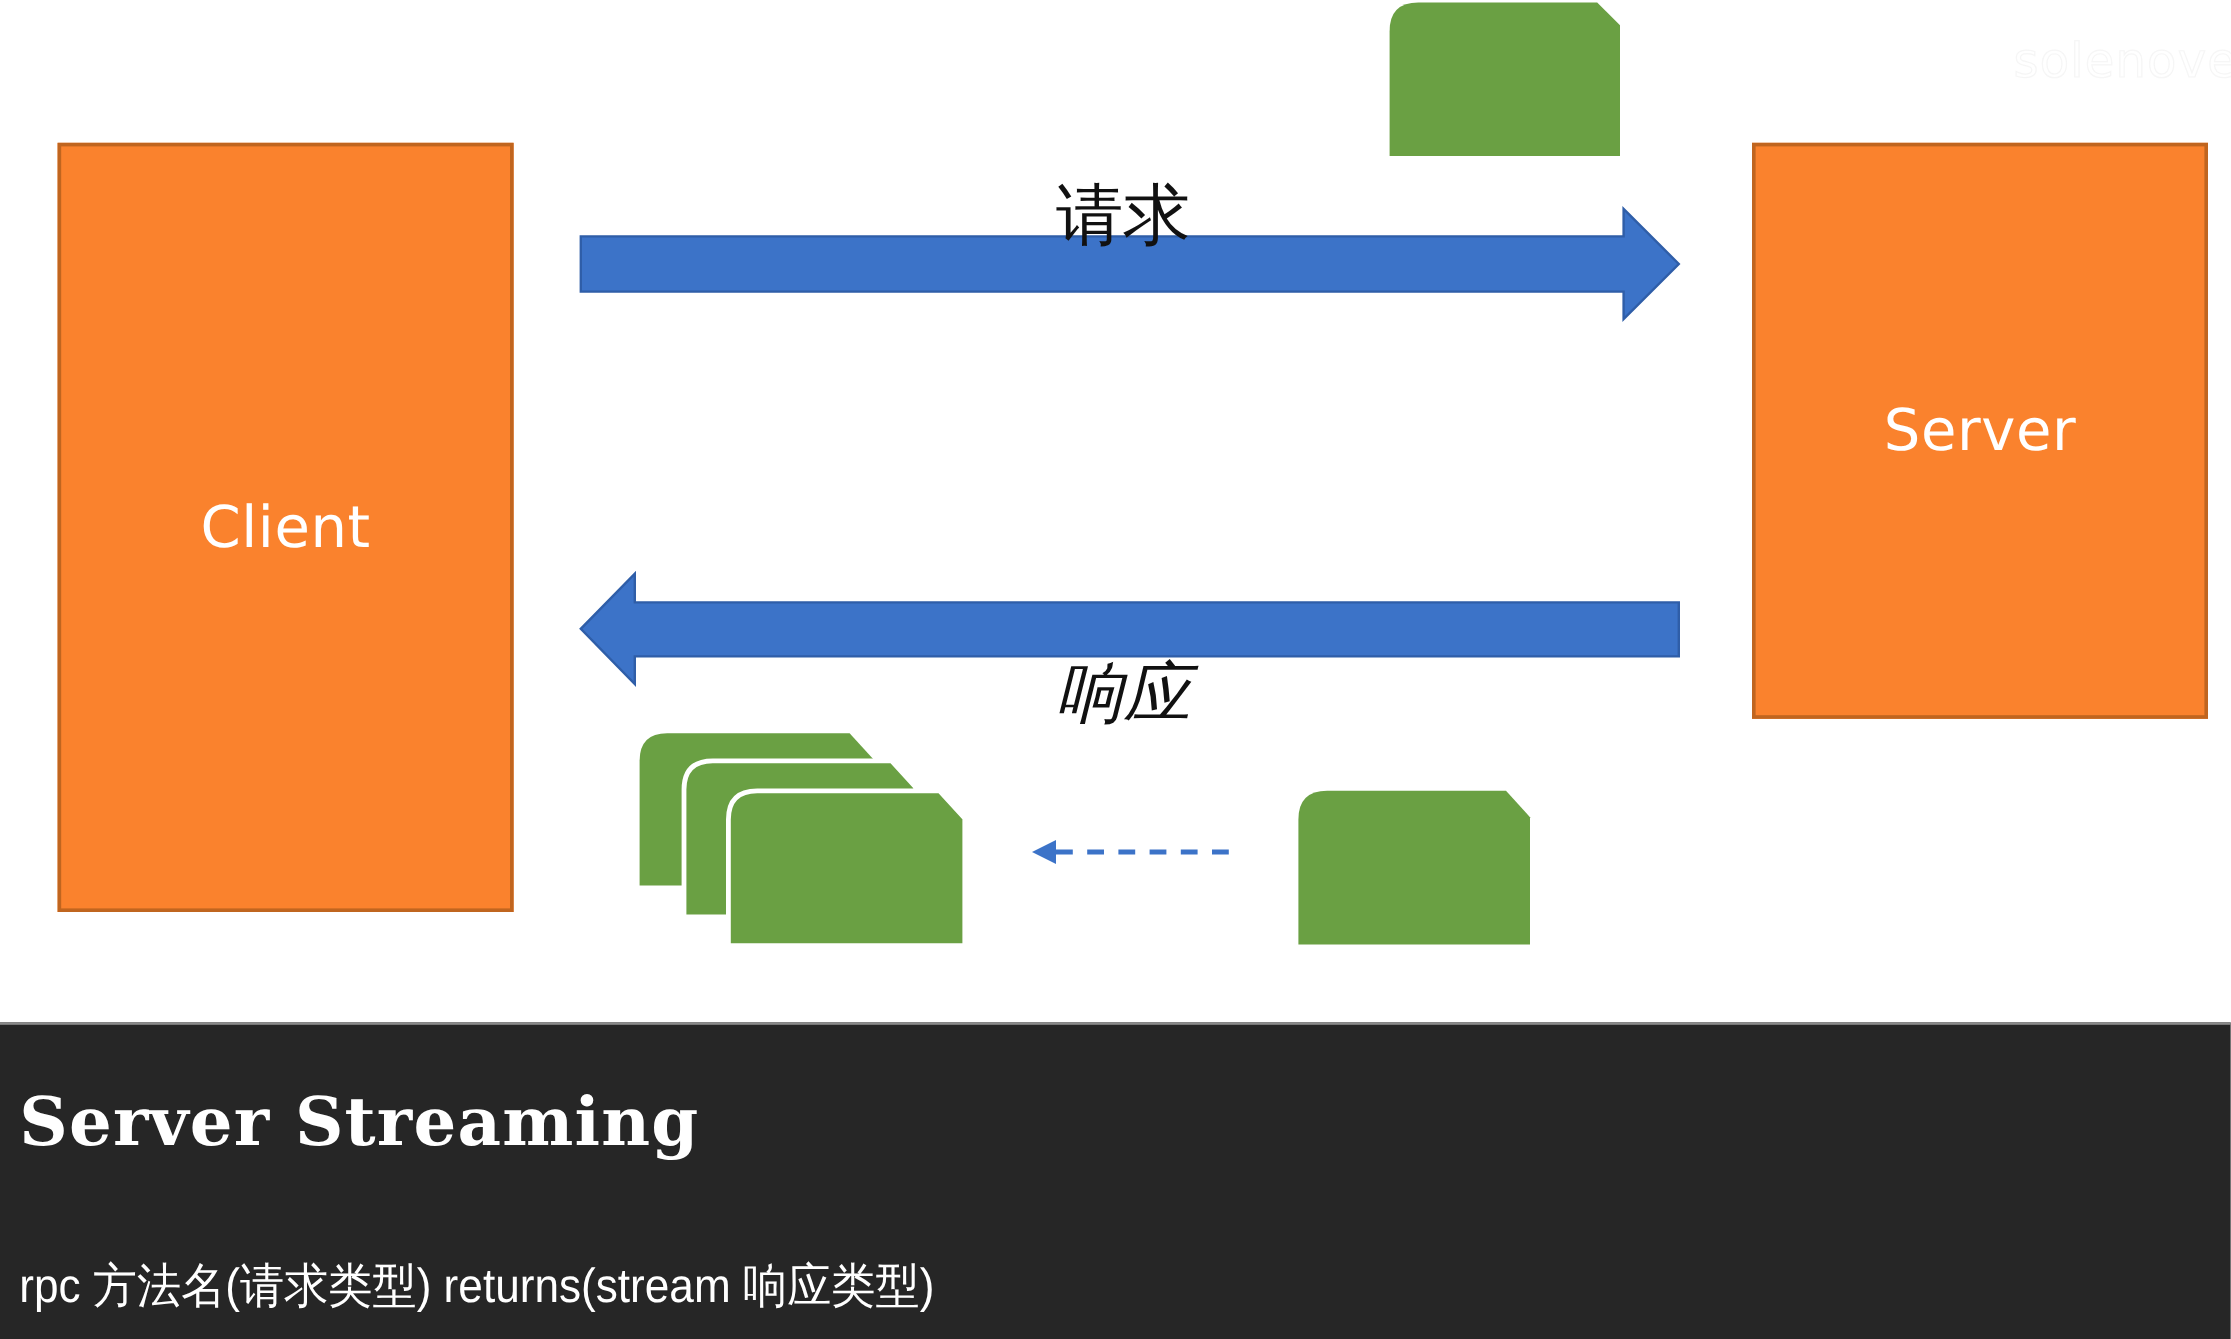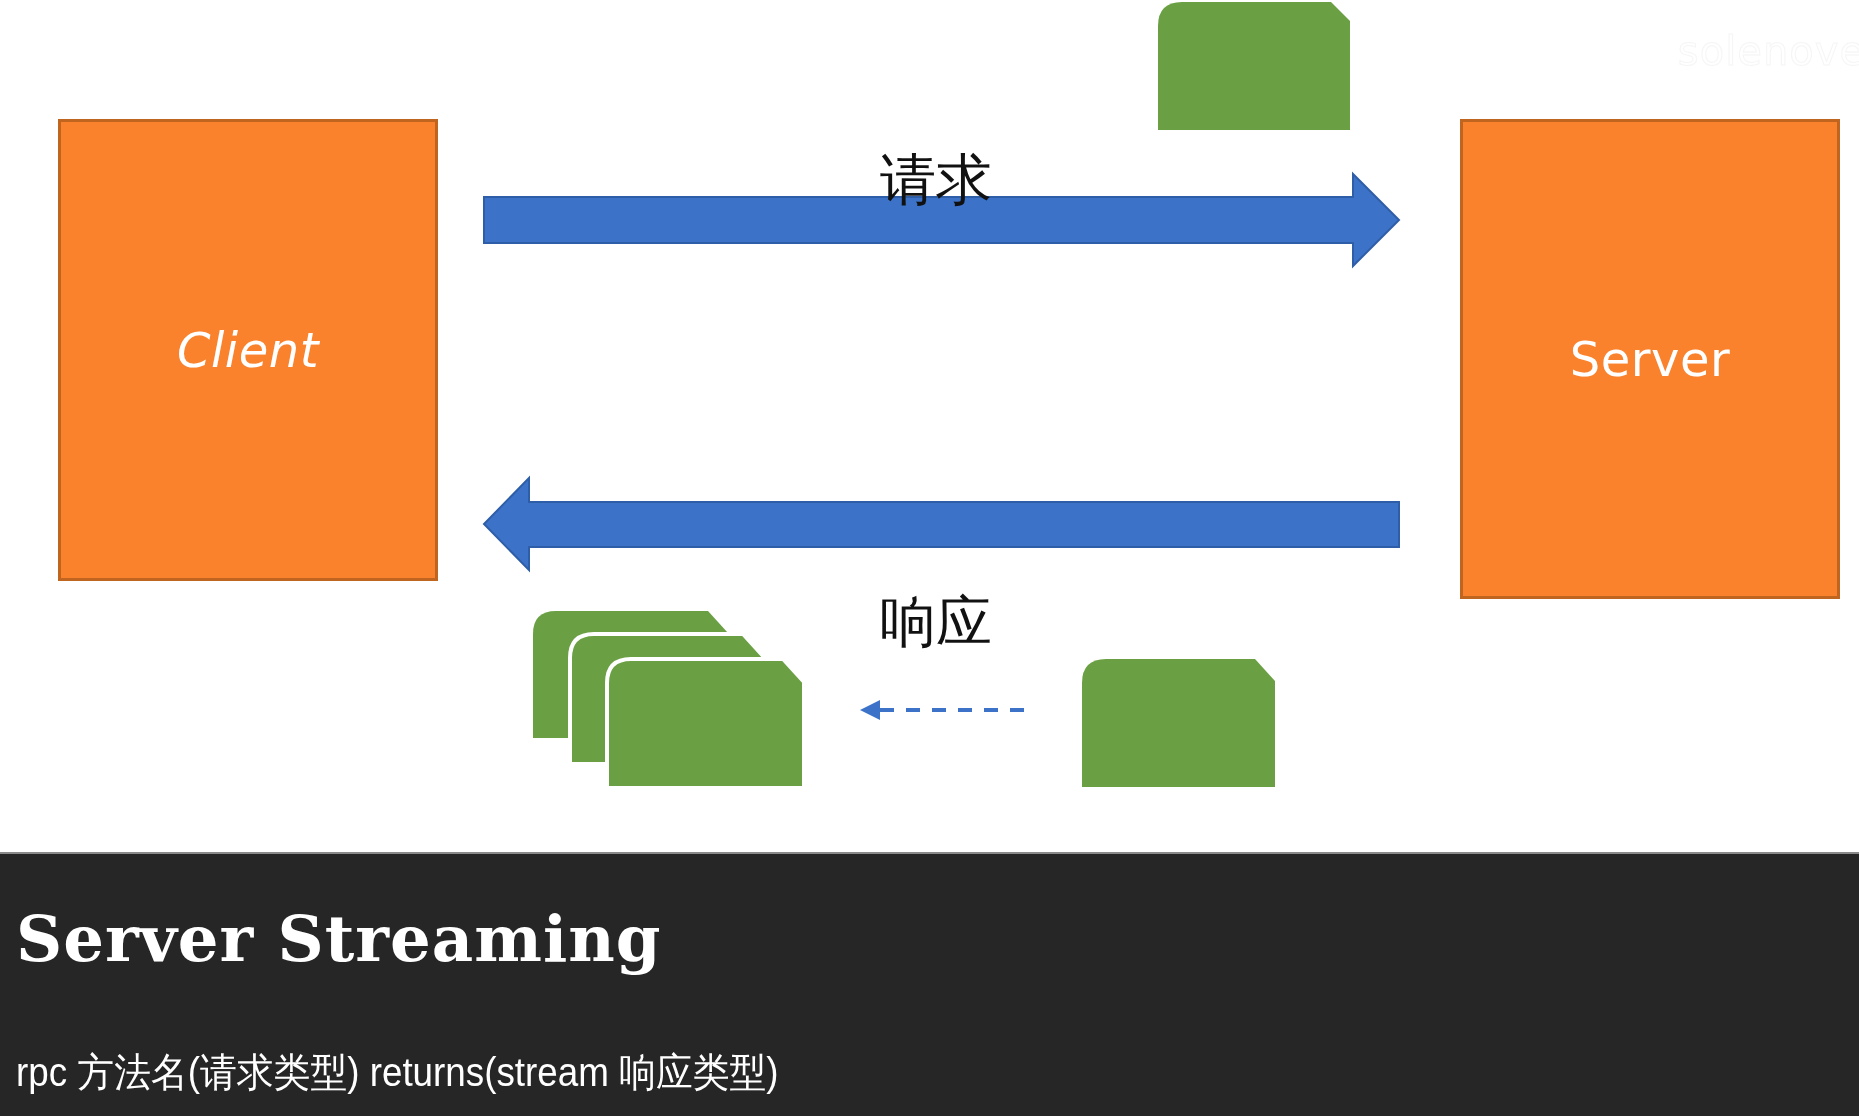--- a/index.html
+++ b/index.html
@@ -40,21 +40,21 @@
     .caption-band {
       position: absolute; left: 0; top: 852px; width: 1859px; height: 264px;
       background: #262626;
       border-top: 2px solid #8a8a8a;
       box-sizing: border-box;
     }
     .caption-title {
       position: absolute; left: 16px; top: 907px;
       font-family: "DejaVu Serif", serif;
       font-weight: bold;
-      font-size: 64px;
+      font-size: 56px;
       color: #ffffff;
       line-height: 1;
       white-space: nowrap;
       letter-spacing: 1px;
     }
     .caption-sub {
       position: absolute; left: 16px; top: 1052px;
       font-family: "Liberation Sans", sans-serif;
       font-size: 40px;
       color: #ffffff;
@@ -83,27 +83,27 @@
   </g>
 
   <g>
     <line x1="880" y1="710" x2="1030" y2="710" stroke="#3c73c8" stroke-width="4" stroke-dasharray="14,12"></line>
     <path d="M860,710 L880,700 L880,720 Z" fill="#3c73c8"></path>
   </g>
 
   <path d="M1082,787 L1082,683 Q1082,659 1106,659 L1255,659 L1275,681 L1275,787 Z" fill="#6aa043"></path>
 </svg>
 
-<div class="node" style="left:58px; top:119px; width:380px; height:462px;font-style:italic;">
+<div class="node" style="left:48px; top:119px; width:380px; height:641px;">
   <span>Client</span>
 </div>
 <div class="node" style="left:1460px; top:119px; width:380px; height:480px;">
   <span>Server</span>
 </div>
 
 <div class="label-cn" style="left:880px; top:124px;margin-top:28px;">请求</div>
-<div class="label-cn" style="left:880px; top:594px;">响应</div>
+<div class="label-cn" style="left:880px; top:551px;font-style:italic;">响应</div>
 
 <div class="watermark">solenove</div>
 
 <div class="caption-band"></div>
 <div class="caption-title">Server Streaming</div>
 <div class="caption-sub">rpc 方法名(请求类型) returns(stream 响应类型)</div>
 
 </body></html>

